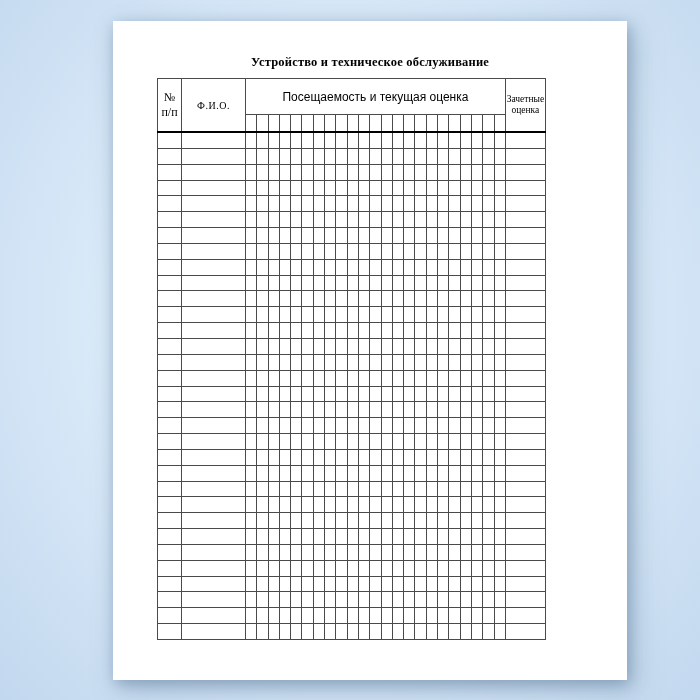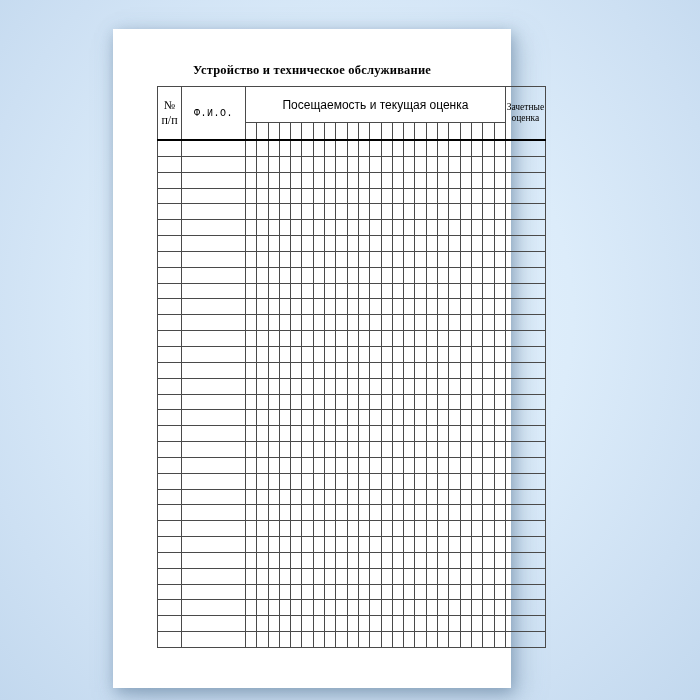--- a/index.html
+++ b/index.html
@@ -11,25 +11,24 @@
     height: 700px;
     position: relative;
     overflow: hidden;
     background: radial-gradient(ellipse at 50% 45%, #e7f3fd 0%, #dcecfa 45%, #cde0f3 78%, #c2d8ee 100%);
     font-family: "Liberation Serif", serif;
   }
   .page {
     position: absolute;
     left: 113px;
     top: 21px;
-    width: 398px;
+    width: 514px;
     height: 659px;
     background: #ffffff;
     box-shadow: 2px 4px 14px rgba(96, 125, 155, 0.55), 8px 10px 26px rgba(110, 140, 170, 0.35);
-    margin-top: 8px;
   }
   .title {
     margin-top: 34px;
     text-align: center;
     font-family: "Liberation Serif", serif;
     font-size: 12.5px;
     font-weight: bold;
     color: #000;
     letter-spacing: 0.2px;
   }
@@ -52,21 +51,21 @@
     vertical-align: middle;
     color: #000;
     overflow: hidden;
   }
   th { font-weight: normal; }
   th.h-num {
     font-family: "Liberation Serif", serif;
     font-size: 12px;
   }
   th.h-fio {
-    font-family: Liberation Mono, monospace;
+    font-family: Liberation Serif, serif;
     font-size: 10px;
     letter-spacing: 0.5px;
   }
   th.h-att {
     font-family: "Liberation Sans", sans-serif;
     font-size: 12px;
     height: 35px;
   }
   th.h-credit {
     font-family: "Liberation Serif", serif;

